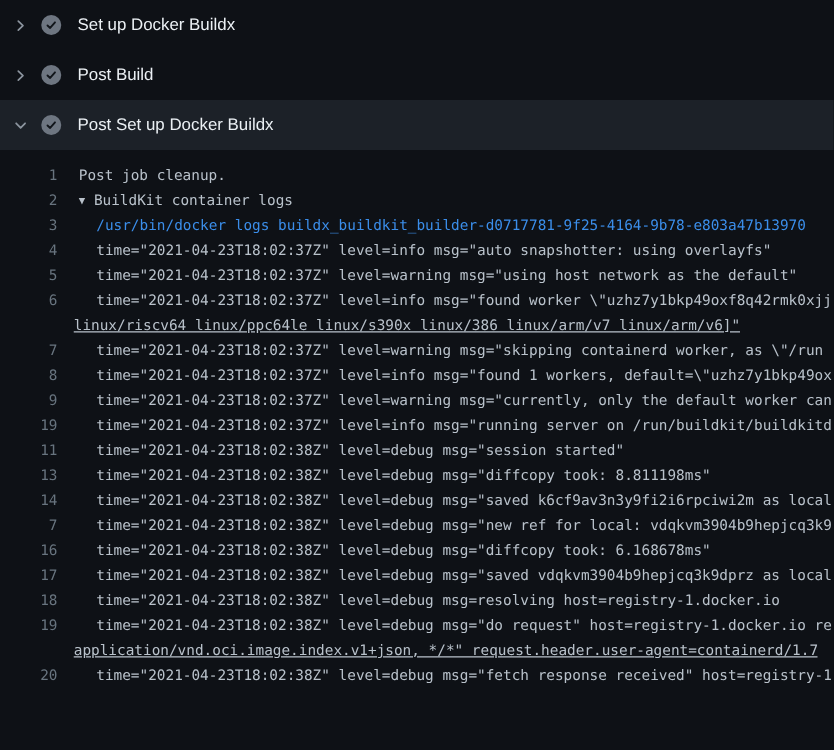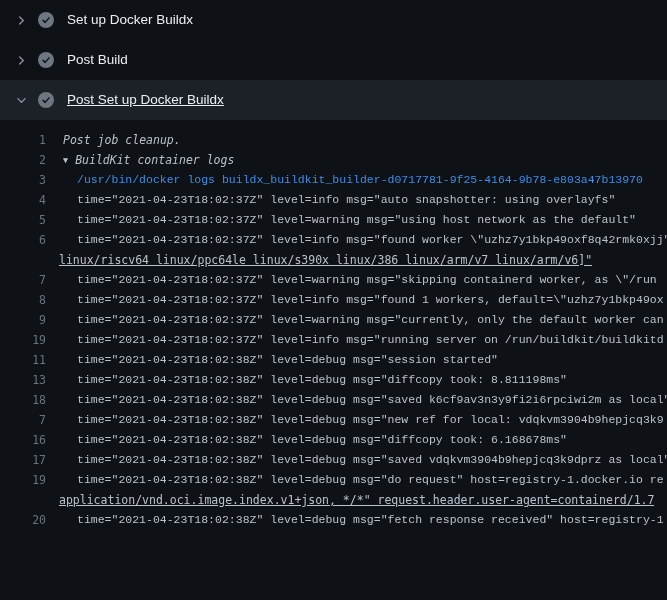--- a/index.html
+++ b/index.html
@@ -20,26 +20,26 @@
     overflow: hidden;
     background: var(--bg);
     font-family: "Liberation Sans", sans-serif;
   }
   
   .steps { width: 667px; }
   .step-row {
     height: 40px;
     display: flex;
     align-items: center;
-    padding-left: 13px;
+    padding-left: 8px;
     cursor: pointer;
     color: var(--step-text);
     font-size: 13.5px;
   }
-  .step-row.expanded { background: var(--row-highlight); text-decoration: underline; }
+  .step-row.expanded { background: var(--row-highlight); }
   .chev {
     width: 16px; height: 16px;
     display: flex; align-items: center; justify-content: center;
     flex: none;
   }
   .chev svg { display: block; }
   .step-row.expanded .chev svg { transform: rotate(90deg); }
   .check-circle {
     width: 16px; height: 16px;
     border-radius: 50%;
@@ -65,23 +65,23 @@
     overflow: hidden;
   }
   .ln {
     width: 46px; min-width: 46px;
     text-align: right;
     color: var(--line-num);
     user-select: none;
   }
   .body { overflow: hidden; white-space: pre; }
   .log-row.plain .body,
-  .log-row.group .body { padding-left: 17px; font-style: italic; }
+  .log-row.group .body { padding-left: 17px; }
   .log-row.command .body,
-  .log-row.log .body   { padding-left: 31px; font-family: Liberation Mono, monospace; }
+  .log-row.log .body   { padding-left: 31px; }
   .log-row.wrap .body  { padding-left: 13px; text-decoration: underline; }
   .log-row.command .txt { color: var(--cmd-blue); }
   .log-row.group .body { cursor: pointer; }
   .tri {
     display: inline-block;
     font-size: 8.5px;
     margin-right: 7px;
     vertical-align: 1px;
     color: var(--log-text);
   }
@@ -177,34 +177,38 @@
   </div>
     <div class="log-row log">
     <span class="ln">11</span>
     <span class="body"><span class="txt">time="2021-04-23T18:02:38Z" level=debug msg="session started"</span></span>
   </div>
     <div class="log-row log">
     <span class="ln">13</span>
     <span class="body"><span class="txt">time="2021-04-23T18:02:38Z" level=debug msg="diffcopy took: 8.811198ms"</span></span>
   </div>
     <div class="log-row log">
-    <span class="ln">18</span>
+    <span class="ln">14</span>
     <span class="body"><span class="txt">time="2021-04-23T18:02:38Z" level=debug msg="saved k6cf9av3n3y9fi2i6rpciwi2m as local"</span></span>
   </div>
     <div class="log-row log">
     <span class="ln">7</span>
     <span class="body"><span class="txt">time="2021-04-23T18:02:38Z" level=debug msg="new ref for local: vdqkvm3904b9hepjcq3k9</span></span>
   </div>
     <div class="log-row log">
     <span class="ln">16</span>
     <span class="body"><span class="txt">time="2021-04-23T18:02:38Z" level=debug msg="diffcopy took: 6.168678ms"</span></span>
   </div>
     <div class="log-row log">
     <span class="ln">17</span>
     <span class="body"><span class="txt">time="2021-04-23T18:02:38Z" level=debug msg="saved vdqkvm3904b9hepjcq3k9dprz as local"</span></span>
+  </div>
+    <div class="log-row log">
+    <span class="ln">18</span>
+    <span class="body"><span class="txt">time="2021-04-23T18:02:38Z" level=debug msg=resolving host=registry-1.docker.io</span></span>
   </div>
     <div class="log-row log">
     <span class="ln">19</span>
     <span class="body"><span class="txt">time="2021-04-23T18:02:38Z" level=debug msg="do request" host=registry-1.docker.io re</span></span>
   </div>
     <div class="log-row wrap">
     <span class="ln"></span>
     <span class="body"><span class="txt">application/vnd.oci.image.index.v1+json, */*" request.header.user-agent=containerd/1.7</span></span>
   </div>
     <div class="log-row log">

